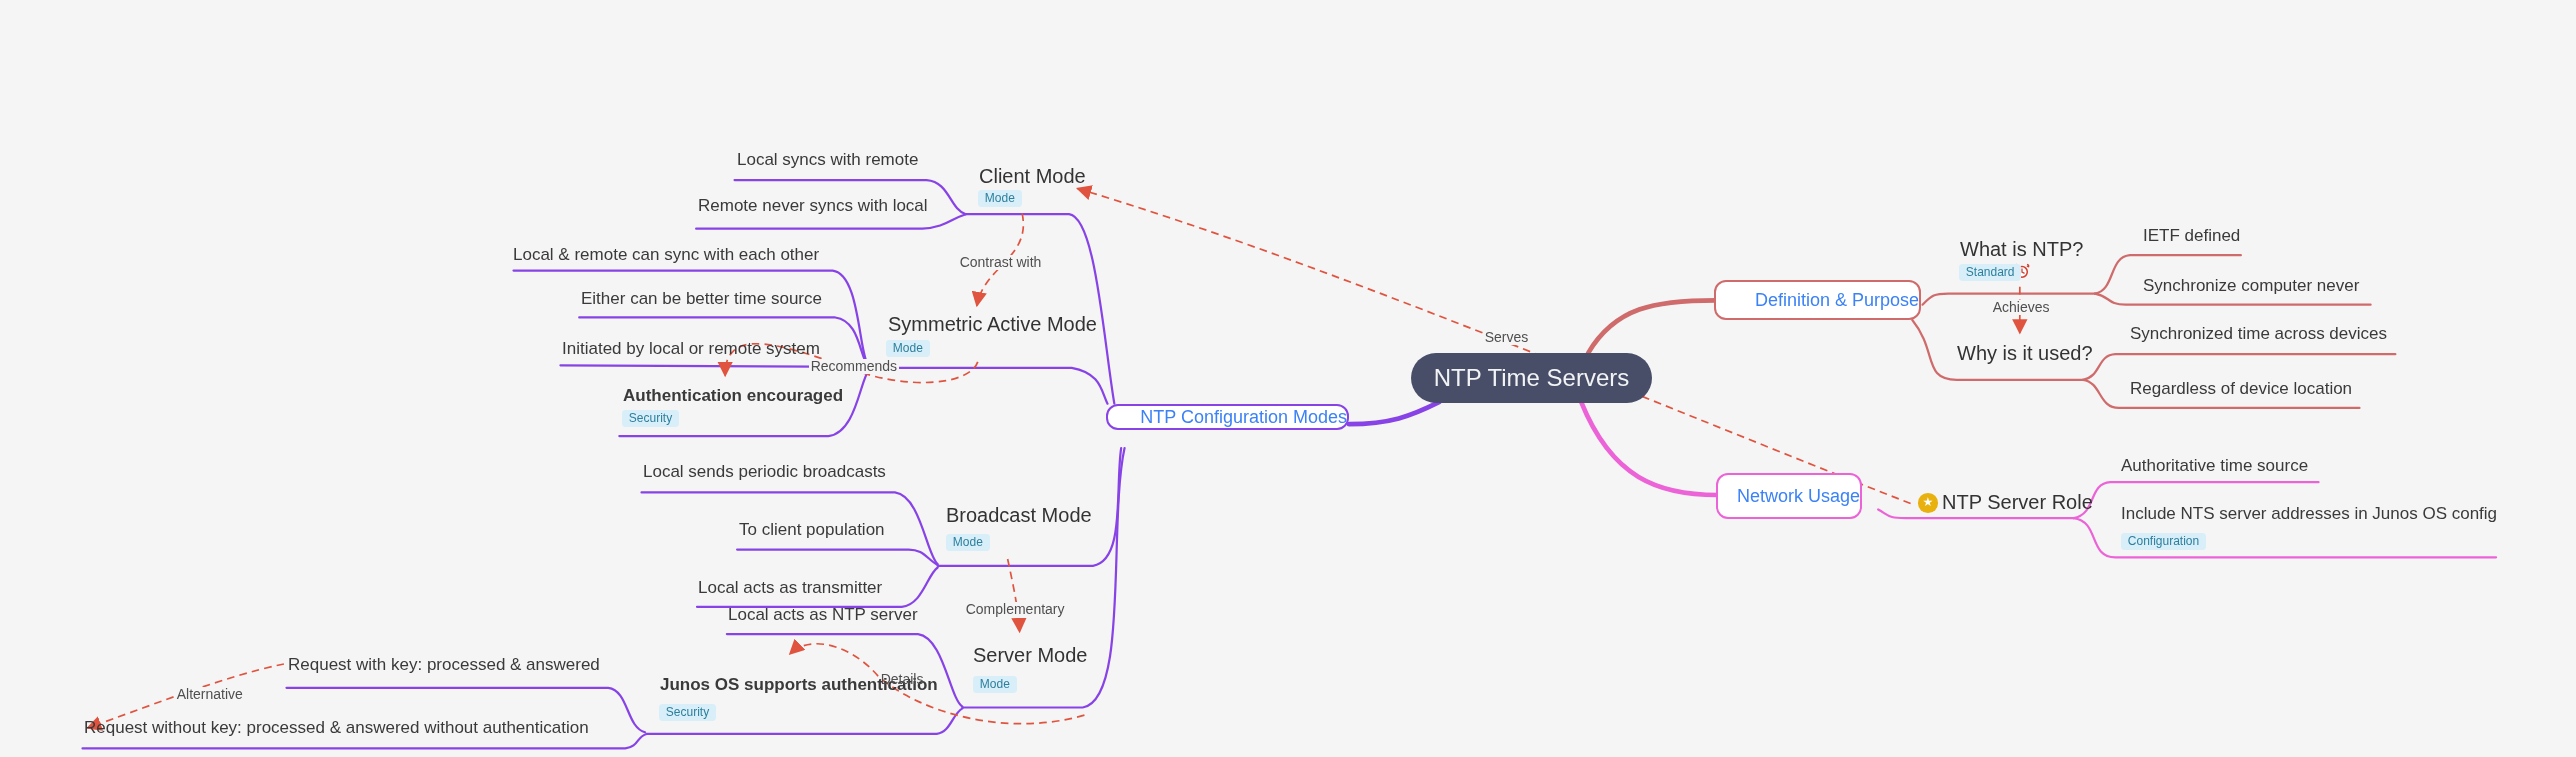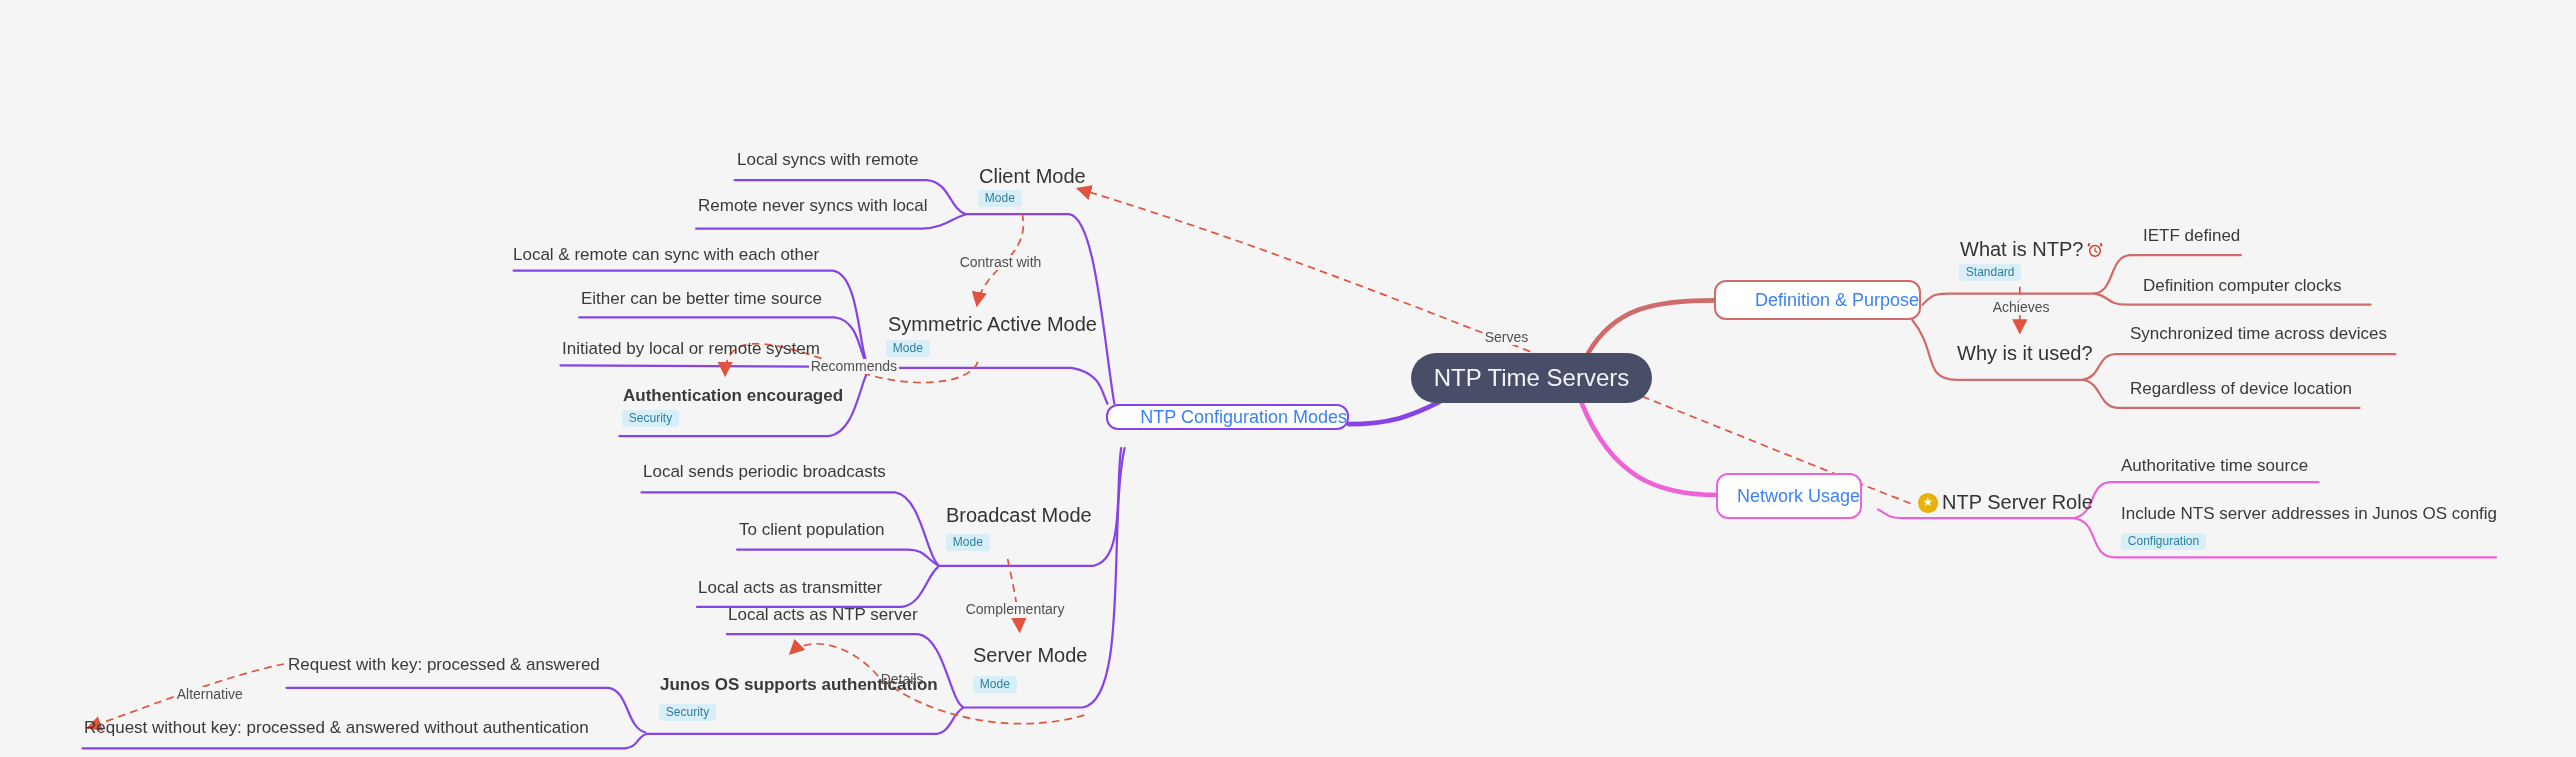--- a/index.html
+++ b/index.html
@@ -140,33 +140,33 @@
   <div class="leaf" style="left:739px;top:520px;">To client population</div>
   <div class="leaf" style="left:698px;top:578px;">Local acts as transmitter</div>
 
   <div class="leaf" style="left:728px;top:605px;">Local acts as NTP server</div>
   <div class="leaf" style="left:660px;top:675px;font-weight:bold;">Junos OS supports authentication</div>
   <div class="badge" style="left:659px;top:704px;">Security</div>
 
   <div class="leaf" style="left:288px;top:655px;">Request with key: processed &amp; answered</div>
   <div class="leaf" style="left:84px;top:718px;">Request without key: processed &amp; answered without authentication</div>
 
-  <div class="topic titlewrap" style="left:1960px;top:240px;">
+  <div class="topic titlewrap" style="left:1960px;top:240px;flex-direction:column;">
     <span>What is NTP?</span>
     <svg width="16" height="16" viewBox="0 0 19 19">
       <circle cx="9.5" cy="10.5" r="6.3" fill="#ffffff" stroke="#d5402e" stroke-width="1.8"></circle>
       <path d="M 3.5,4.5 L 1.8,2.8 M 2,5 C 1,4 1.5,2 3.5,1.6" stroke="#d5402e" stroke-width="1.6" fill="none"></path>
       <path d="M 15.5,4.5 L 17.2,2.8 M 17,5 C 18,4 17.5,2 15.5,1.6" stroke="#d5402e" stroke-width="1.6" fill="none"></path>
       <path d="M 9.5,7 L 9.5,10.7 L 12,12" stroke="#d5402e" stroke-width="1.5" fill="none" stroke-linecap="round"></path>
     </svg>
   </div>
   <div class="badge" style="left:1959px;top:264px;">Standard</div>
 
   <div class="leaf" style="left:2143px;top:226px;">IETF defined</div>
-  <div class="leaf" style="left:2143px;top:276px;">Definition computer clocks</div>
+  <div class="leaf" style="left:2143px;top:276px;">Synchronize computer never</div>
 
   <div class="topic" style="left:1957px;top:344px;">Why is it used?</div>
   <div class="leaf" style="left:2130px;top:324px;">Synchronized time across devices</div>
   <div class="leaf" style="left:2130px;top:379px;">Regardless of device location</div>
 
   <div class="star" style="left:1918px;top:493px;">★</div>
   <div class="topic" style="left:1942px;top:493px;">NTP Server Role</div>
   <div class="leaf" style="left:2121px;top:456px;">Authoritative time source</div>
   <div class="leaf" style="left:2121px;top:504px;">Include NTS server addresses in Junos OS config</div>
   <div class="badge" style="left:2121px;top:533px;">Configuration</div>

